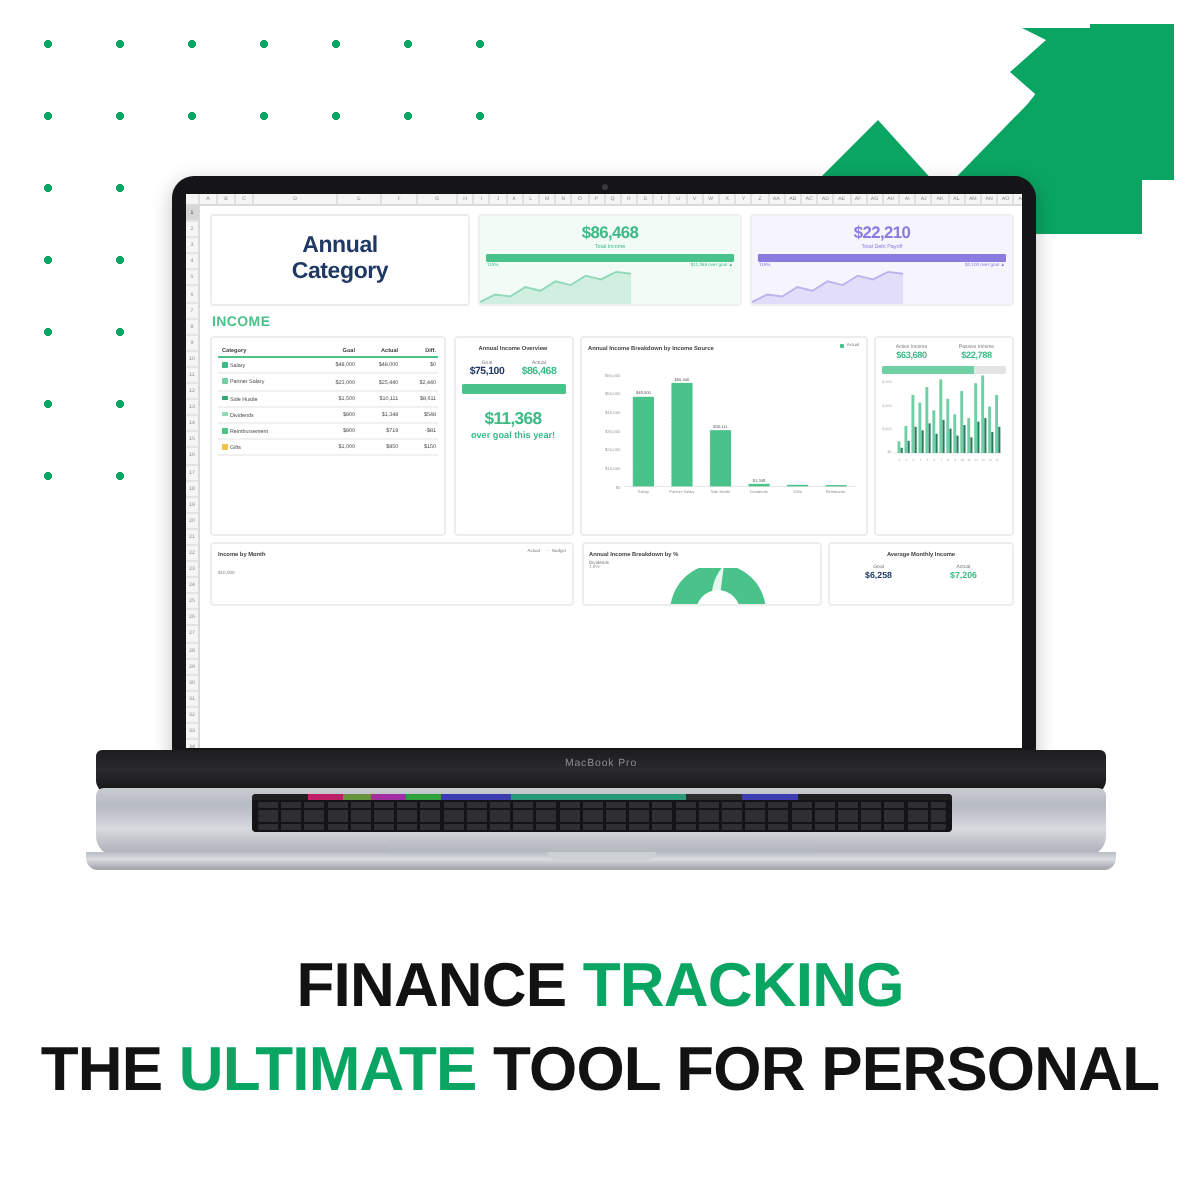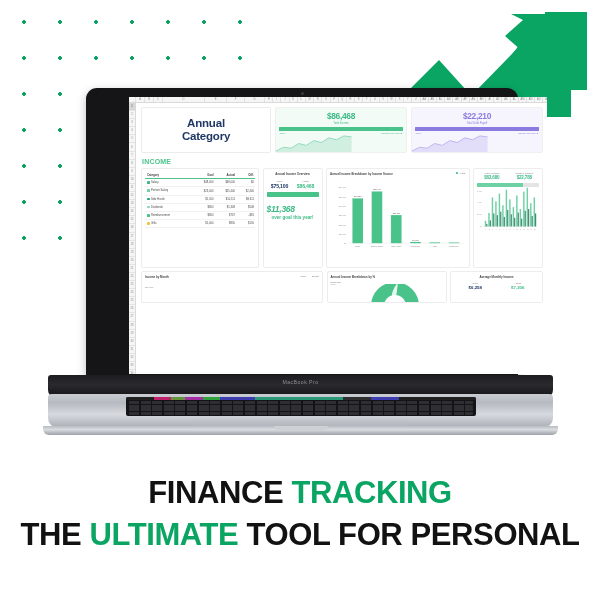--- a/index.html
+++ b/index.html
@@ -27,21 +27,21 @@
   .lid {
     position:absolute; left:38px; top:0; width:432px; height:294px;
     background:#151517; border-radius:11px 11px 3px 3px;
     padding:9px 7px 8px 7px;
     box-shadow: 0 3px 10px rgba(0,0,0,.25);
   }
   .cam { position:absolute; left:50%; top:3.5px; width:3px; height:3px;
          margin-left:-1.5px; border-radius:50%; background:#3a3a3d; }
   .screen {
     width:100%; height:100%; background:#ffffff;
-    overflow:hidden; position:relative;margin-left:36px;
+    overflow:hidden; position:relative;
   }
 
   
   .base-top {
     position:absolute; left:0; top:287px; width:505px; height:22px;
     background:linear-gradient(#1d1d20 0%, #2a2a2e 45%, #141416 100%);
     border-radius:3px 3px 7px 7px;
   }
   .base-label {
     position:absolute; width:100%; top:4px; text-align:center;
@@ -129,21 +129,21 @@
   
   .ovw { flex:0 0 60px; height:100px; display:flex; flex-direction:column; }
   .ovw .hd { font-size:2.9px; color:#444; text-align:center; font-weight:bold; }
   .ovw .ga { display:flex; justify-content:space-between; margin-top:4px; }
   .ovw .ga div { text-align:center; flex:1; }
   .ovw .gl { font-size:2.5px; color:#777; }
   .ovw .gv { font-size:5.2px; font-weight:bold; color:#1F3864; letter-spacing:-.2px; }
   .ovw .gv.g { color:#3DBB86; }
   .ovw .pbar { height:5px; background:#4AC38A; border-radius:.8px; margin-top:3px; }
   .ovw .big { font-size:8.6px; font-weight:bold; color:#3DBB86;
-    margin-top:7px; letter-spacing:-.3px;font-style:italic; }
+    text-align:center; margin-top:7px; letter-spacing:-.3px; }
   .ovw .sub { font-size:4.6px; font-weight:bold; color:#3DBB86;
     text-align:center; line-height:1.25; margin-top:1.5px; }
 
   .barpanel { flex:1; height:100px; }
   .barpanel .hd { font-size:2.9px; color:#444; font-weight:bold; }
   .legend { position:absolute; right:3px; top:3px; display:flex;
     align-items:center; gap:1px; font-size:2.2px; color:#777; }
   .lsw { width:2.6px; height:2.6px; border-radius:.4px; display:inline-block; }
 
   .rightcol { flex:0 0 70px; height:100px; }

